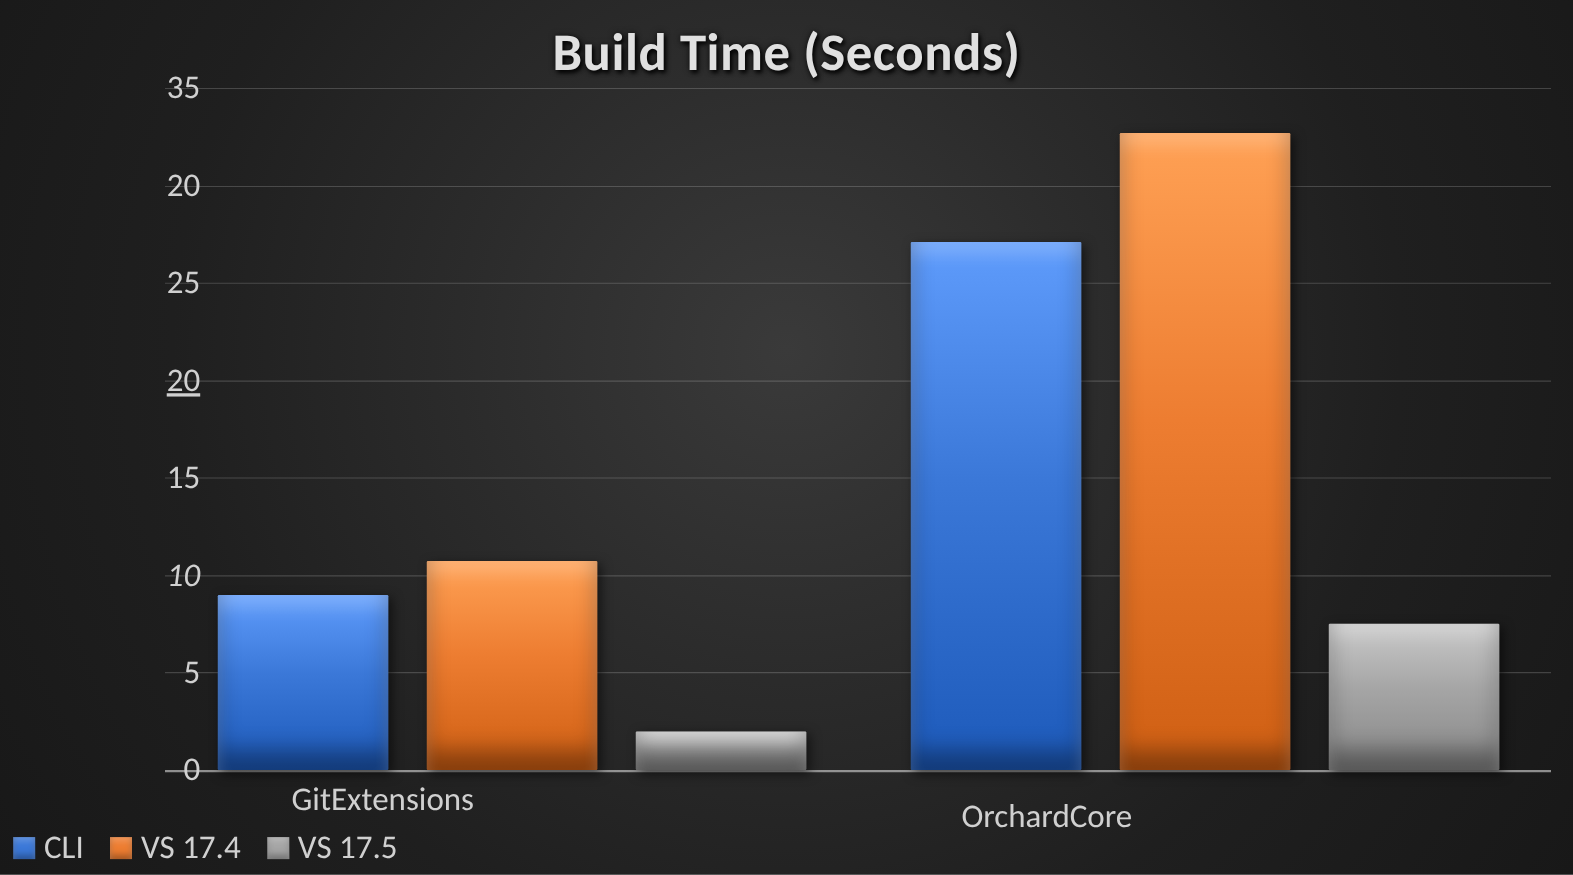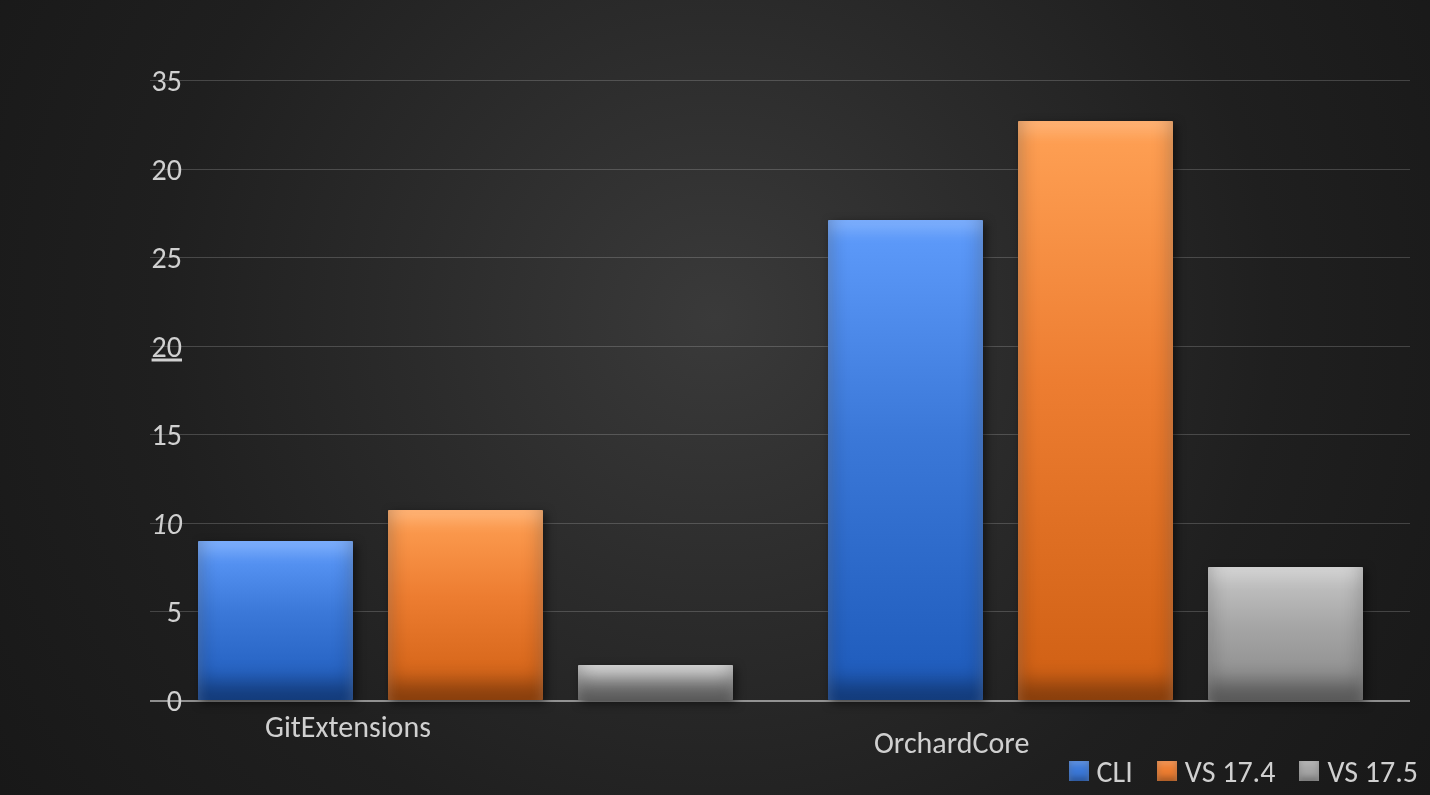--- a/index.html
+++ b/index.html
@@ -67,41 +67,42 @@
     position: absolute;
     top: 708px;
     font-size: 30px;
     color: #d0d0d0;
   }
   .legend {
     position: absolute;
     top: 752px;
     left: 0;
     width: 100%;
-    text-align: right;
+    text-align: left;
     font-size: 30px;
     color: #d0d0d0;
   }
   .legend-item {
     display: inline-flex;
     align-items: center;
     margin: 0 12px;
   }
   .swatch {
     width: 20px;
     height: 20px;
     margin-right: 8px;
     box-shadow: inset 0 4px 6px rgba(255,255,255,0.2), inset 0 -4px 6px rgba(0,0,0,0.3);
   }
 </style>
 </head>
 <body>
 
 <div class="chart-wrap">
 
+  <div class="title">Build Time (Seconds)</div>
 
   <div class="plot" id="plot">
       <div class="axis-line" style="top: 620px;"></div>
       <div class="gridline" style="top: 531.429px;"></div>
       <div class="gridline" style="top: 442.857px;"></div>
       <div class="gridline" style="top: 354.286px;"></div>
       <div class="gridline" style="top: 265.714px;"></div>
       <div class="gridline" style="top: 177.143px;"></div>
       <div class="gridline" style="top: 88.5714px;"></div>
       <div class="gridline" style="top: 0px;"></div>

